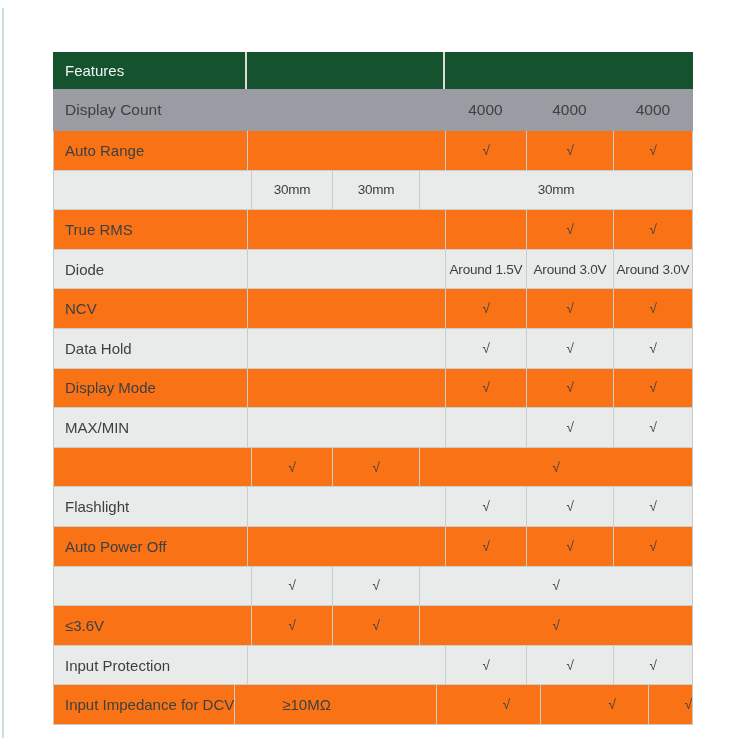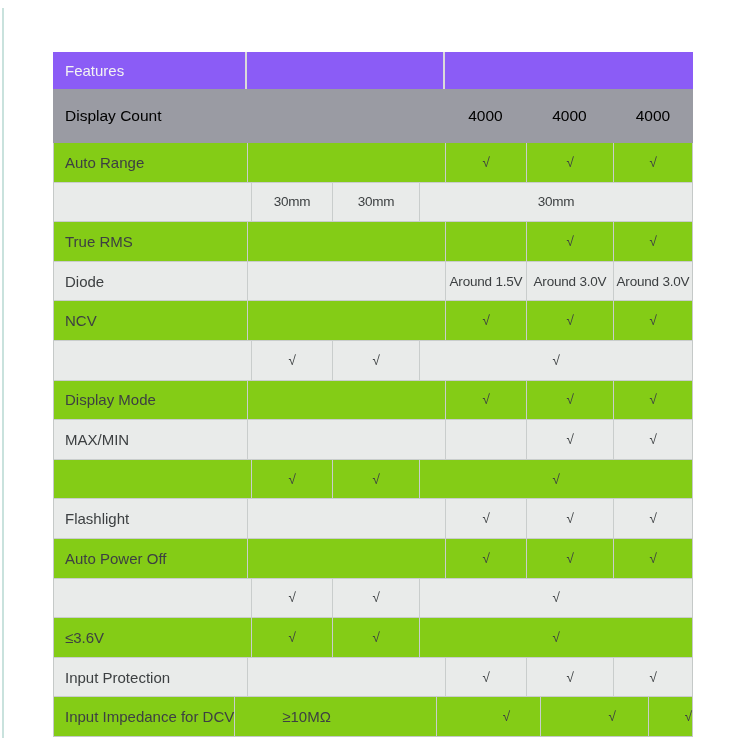--- a/index.html
+++ b/index.html
@@ -26,38 +26,38 @@
     position: absolute;
     left: 53px;
     top: 52px;
     width: 640px;
     color: #3d4042;
   }
   
   .hdr {
     display: flex;
     height: 37px;
-    background: #8b5cf6;
+    background: #14532d;
     color: #f3f3f3;
     font-size: 15px;
   }
   .hdr .hc {
     display: flex;
     align-items: center;
     box-sizing: border-box;
   }
   .hdr .hc1 { width: 194px; padding-left: 12px; border-right: 2px solid #dadada; }
   .hdr .hc2 { width: 198px; border-right: 2px solid #dadada; }
   .hdr .hc3 { flex: 1; }
   
   .sub {
     display: flex;
-    height: 54px;
+    height: 42px;
     background: #9a9ba3;
-    color: #000000;
+    color: #404040;
     font-size: 15.5px;
   }
   .sub .slabel {
     width: 392px;
     display: flex;
     align-items: center;
     padding-left: 12px;
     box-sizing: border-box;
   }
   .sub .sval {
@@ -72,21 +72,21 @@
   
   .tbody {
     border: 1px solid #c5c9c8;
     border-top: none;
     box-sizing: border-box;
   }
   .row {
     display: flex;
     height: 38.6px;
     border-bottom: 1px solid #c9cdcc;
-    background: #84cc16;
+    background: #f97316;
   }
   .row:last-child { border-bottom: none; gap: 36px; }
   .row:nth-child(even) { background: #e9ebea; }
   .cell {
     display: flex;
     align-items: center;
     box-sizing: border-box;
     border-right: 1px solid #c9cdcc;
     font-size: 15px;
     white-space: nowrap;
@@ -157,20 +157,21 @@
 
     <div class="row">
       <div class="cell f">NCV</div>
       <div class="cell n"></div>
       <div class="cell v">√</div>
       <div class="cell v v2">√</div>
       <div class="cell v v3">√</div>
     </div>
 
     <div class="row">
+      <div class="cell f">Data Hold</div>
       <div class="cell n"></div>
       <div class="cell v">√</div>
       <div class="cell v v2">√</div>
       <div class="cell v v3">√</div>
     </div>
 
     <div class="row">
       <div class="cell f">Display Mode</div>
       <div class="cell n"></div>
       <div class="cell v">√</div>

